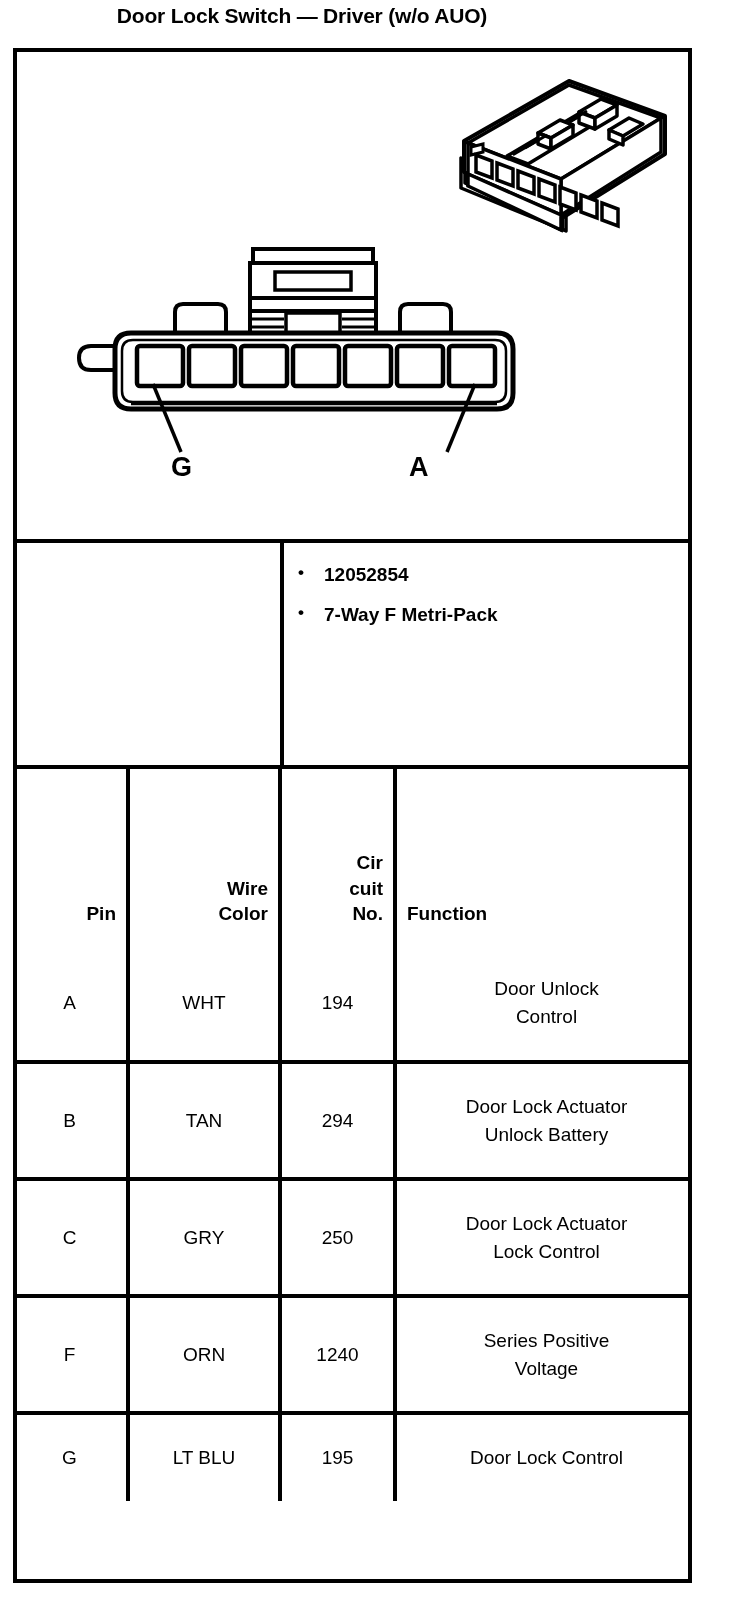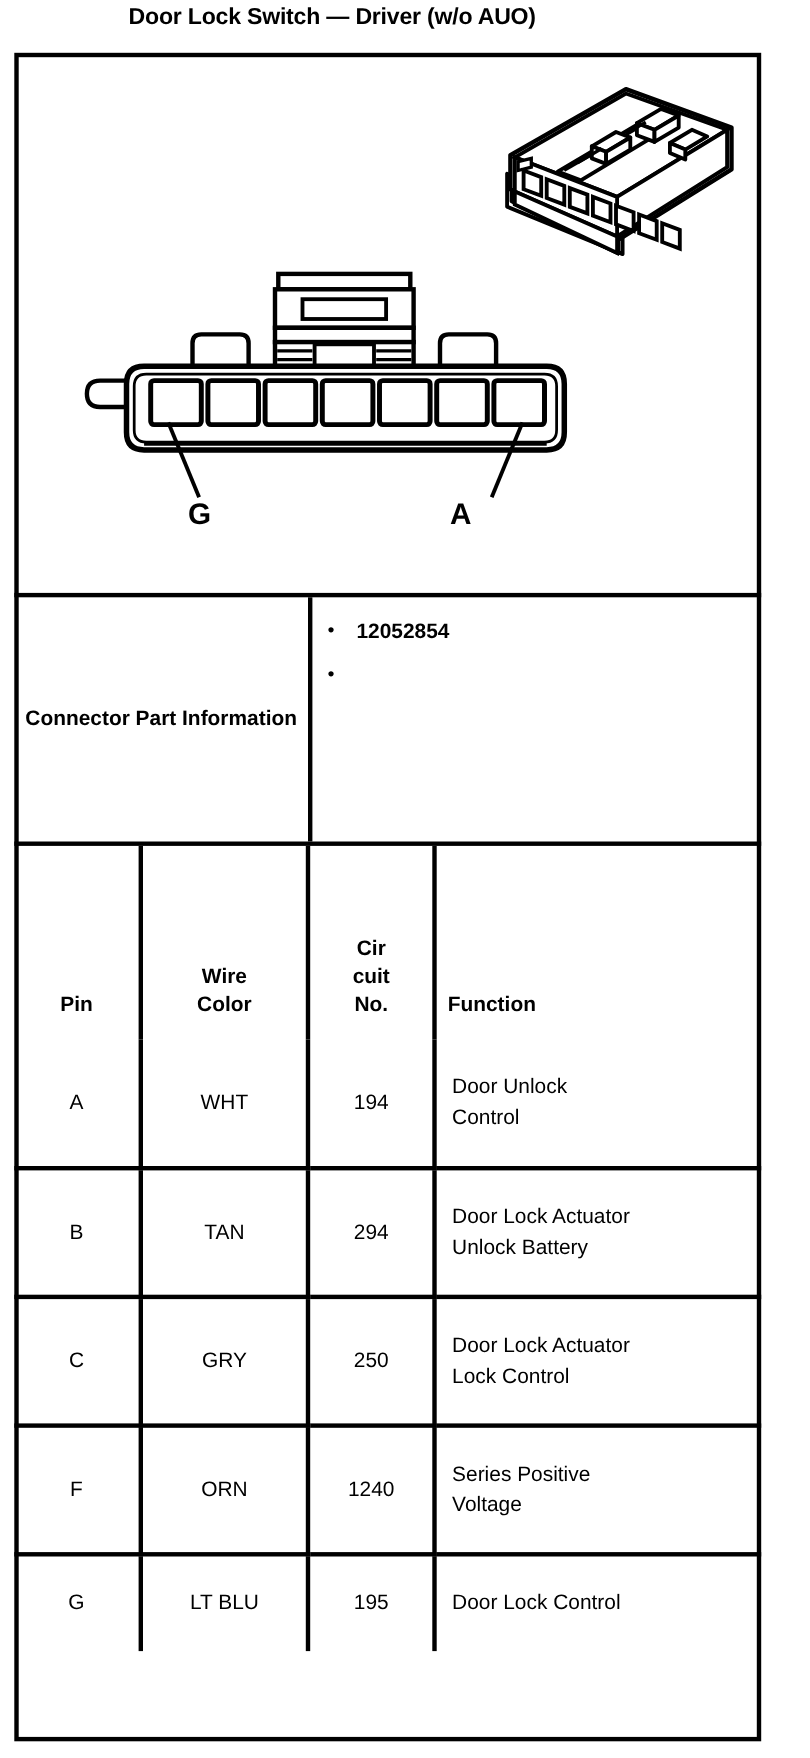--- a/index.html
+++ b/index.html
@@ -157,32 +157,32 @@
   .pintable tr:last-child td {
     border-bottom: none;
   }
 
   .pintable thead th {
     height: 176px;
     vertical-align: bottom;
     padding-bottom: 18px;
     font-weight: bold;
     line-height: 1.35;
-    text-align: center;
+    text-align: right;
   }
   .pintable thead th.fn { text-align: left; }
 
   .pintable tbody td {
     font-weight: normal;
     line-height: 1.45;
     vertical-align: middle;
     text-align: center;
   }
   .pintable tbody td.fn {
-    text-align: left;
+    text-align: center;
     padding-left: 14px;
   }
   .row-tall td   { height: 117px; }
   .row-short td  { height: 88px; }
 
   .dash { font-size: 19px; }
 </style>
 </head>
 <body>
 
@@ -321,29 +321,29 @@
     </g>
   </svg>
 
   <div style="position:absolute;left:158px;top:404px;font-size:27px;font-weight:bold;">G</div>
   <div style="position:absolute;left:396px;top:404px;font-size:27px;font-weight:bold;">A</div>
 </div>
 
 <div class="divider-illus"></div>
 
 <div class="cpi">
-  <div class="cpi-label">Connector Part Information</div>
   <div class="cpi-vline"></div>
   <div class="cpi-body">
     <div class="cpi-bullet">
       <span class="dot">•</span>
       <span>12052854</span>
     </div>
     <div class="cpi-bullet">
       <span class="dot">•</span>
+      <span>7-Way F Metri-Pack</span>
     </div>
   </div>
 </div>
 
 <div class="divider-cpi"></div>
 
 <table class="pintable">
   <colgroup>
     <col class="c-pin">
       <col class="c-wire">

